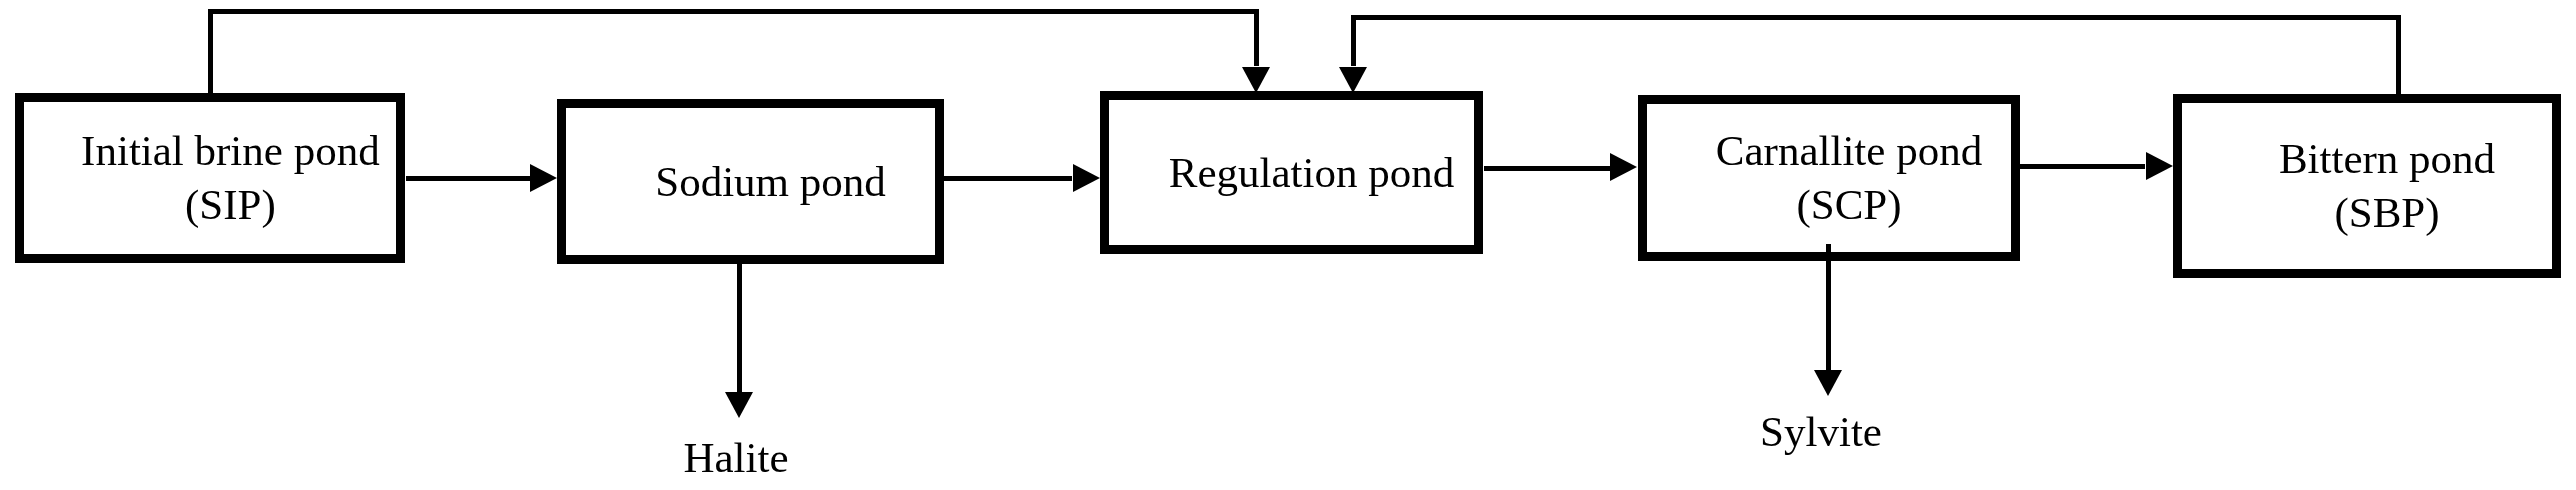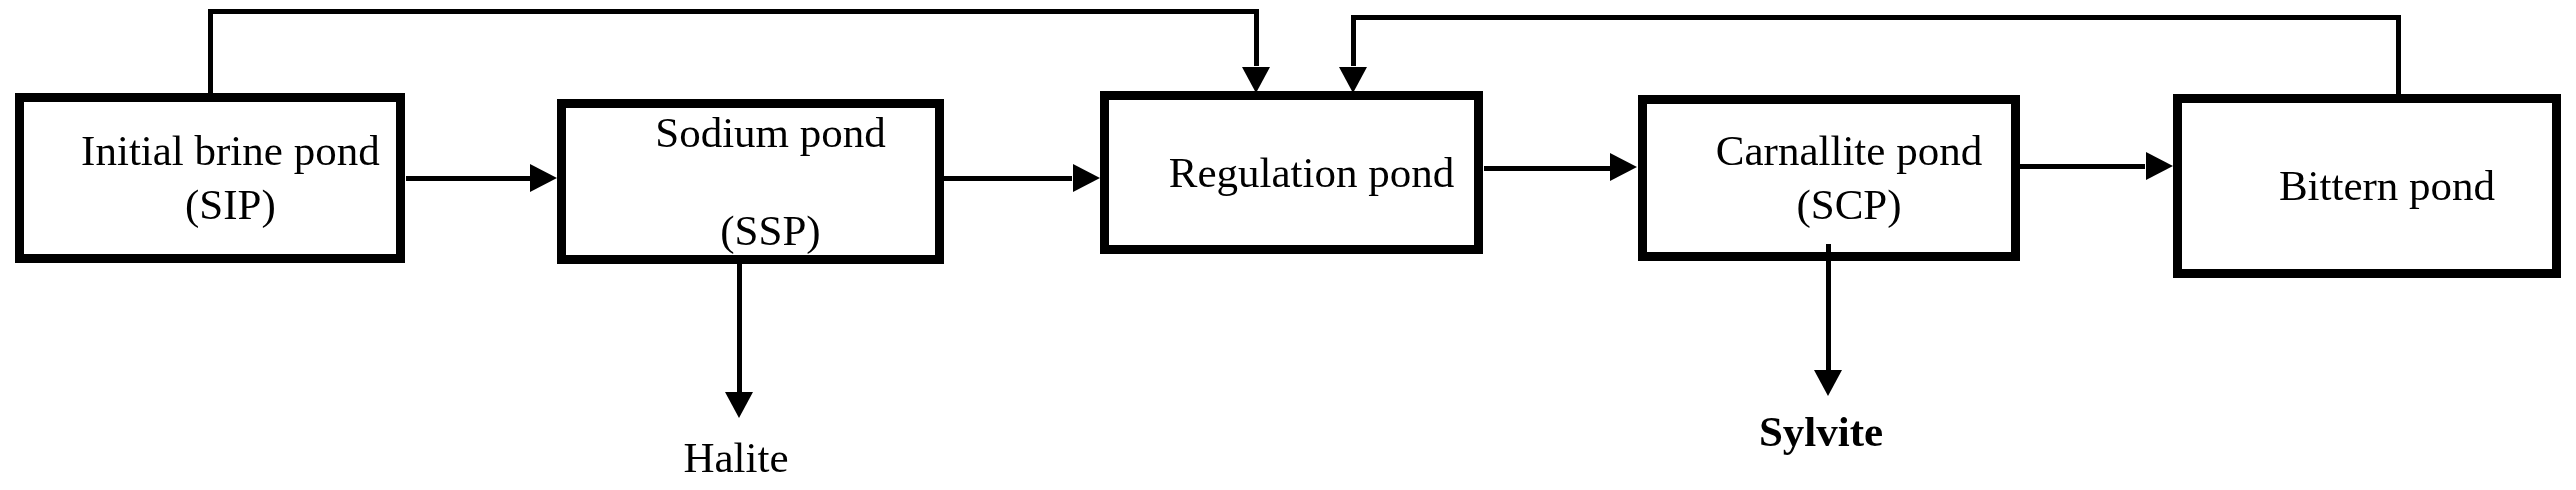--- a/index.html
+++ b/index.html
@@ -85,44 +85,44 @@
 
   
   .product-label {
     position: absolute;
     transform: translateX(-50%);
     font-size: 43px;
     line-height: 43px;
     white-space: nowrap;
   }
   #halite-label  { left: 736px;  top: 436px; }
-  #sylvite-label { left: 1821px; top: 410px; font-weight: bold; }
+  #sylvite-label { left: 1821px; top: 410px; }
 </style>
 </head>
 <body>
 
 <div class="canvas">
 
   <div class="node" id="node-sip">
     <span>Initial brine pond</span>
     <span>(SIP)</span>
   </div>
   <div class="node" id="node-ssp">
     <span>Sodium pond</span>
-    <span>(SSP)</span>
   </div>
   <div class="node" id="node-srp">
     <span>Regulation pond</span>
   </div>
   <div class="node" id="node-scp">
     <span>Carnallite pond</span>
     <span>(SCP)</span>
   </div>
   <div class="node" id="node-sbp">
     <span>Bittern pond</span>
+    <span>(SBP)</span>
   </div>
 
   <div class="seg" id="a1-shaft"></div>
   <div class="head-right" id="a1-head"></div>
 
   <div class="seg" id="a2-shaft"></div>
   <div class="head-right" id="a2-head"></div>
 
   <div class="seg" id="a3-shaft"></div>
   <div class="head-right" id="a3-head"></div>

